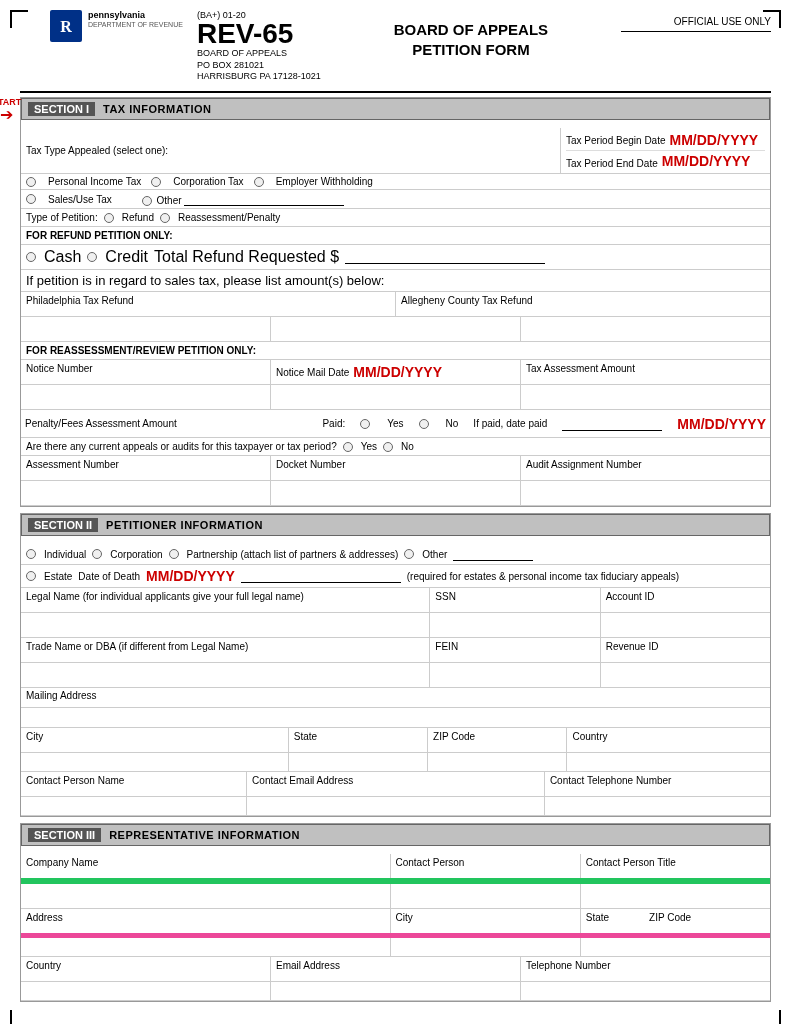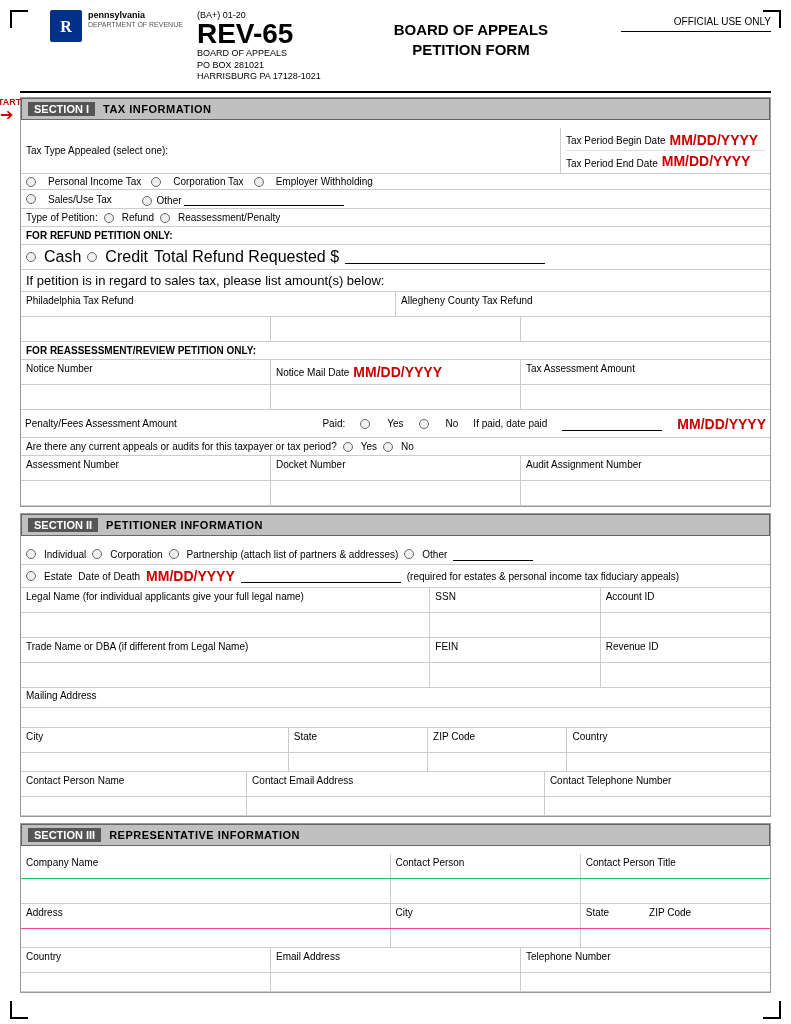--- a/index.html
+++ b/index.html
@@ -645,38 +645,38 @@
   </div>
 
   <div class="section-block">
     <div class="section-outer">
       <div class="section-header">
         <span class="section-number">SECTION III</span>
         <span class="section-title">REPRESENTATIVE INFORMATION</span>
       </div>
       <div class="section-content">
 
-        <div class="three-col-row" style="border:none; border-bottom:1px solid #22c55e;">
+        <div class="three-col-row" style="border:none; border-bottom:6px solid #22c55e;">
           <div style="flex:2;">
             <span>Company Name</span>
           </div>
           <div>
             <span>Contact Person</span>
           </div>
           <div style="border-right:none;">
             <span>Contact Person Title</span>
           </div>
         </div>
         <div class="three-col-row" style="border:none; border-bottom:1px solid #ccc;">
           <div style="flex:2; min-height:18px;"></div>
           <div style="min-height:18px;"></div>
           <div style="border-right:none;"></div>
         </div>
 
-        <div class="three-col-row" style="border:none; border-bottom:1px solid #ec4899;">
+        <div class="three-col-row" style="border:none; border-bottom:5px solid #ec4899;">
           <div style="flex:2;">
             <span>Address</span>
           </div>
           <div>
             <span>City</span>
           </div>
           <div style="border-right:none; display:flex; gap:10px;">
             <span>State</span>
             <span style="margin-left:30px;">ZIP Code</span>
           </div>

